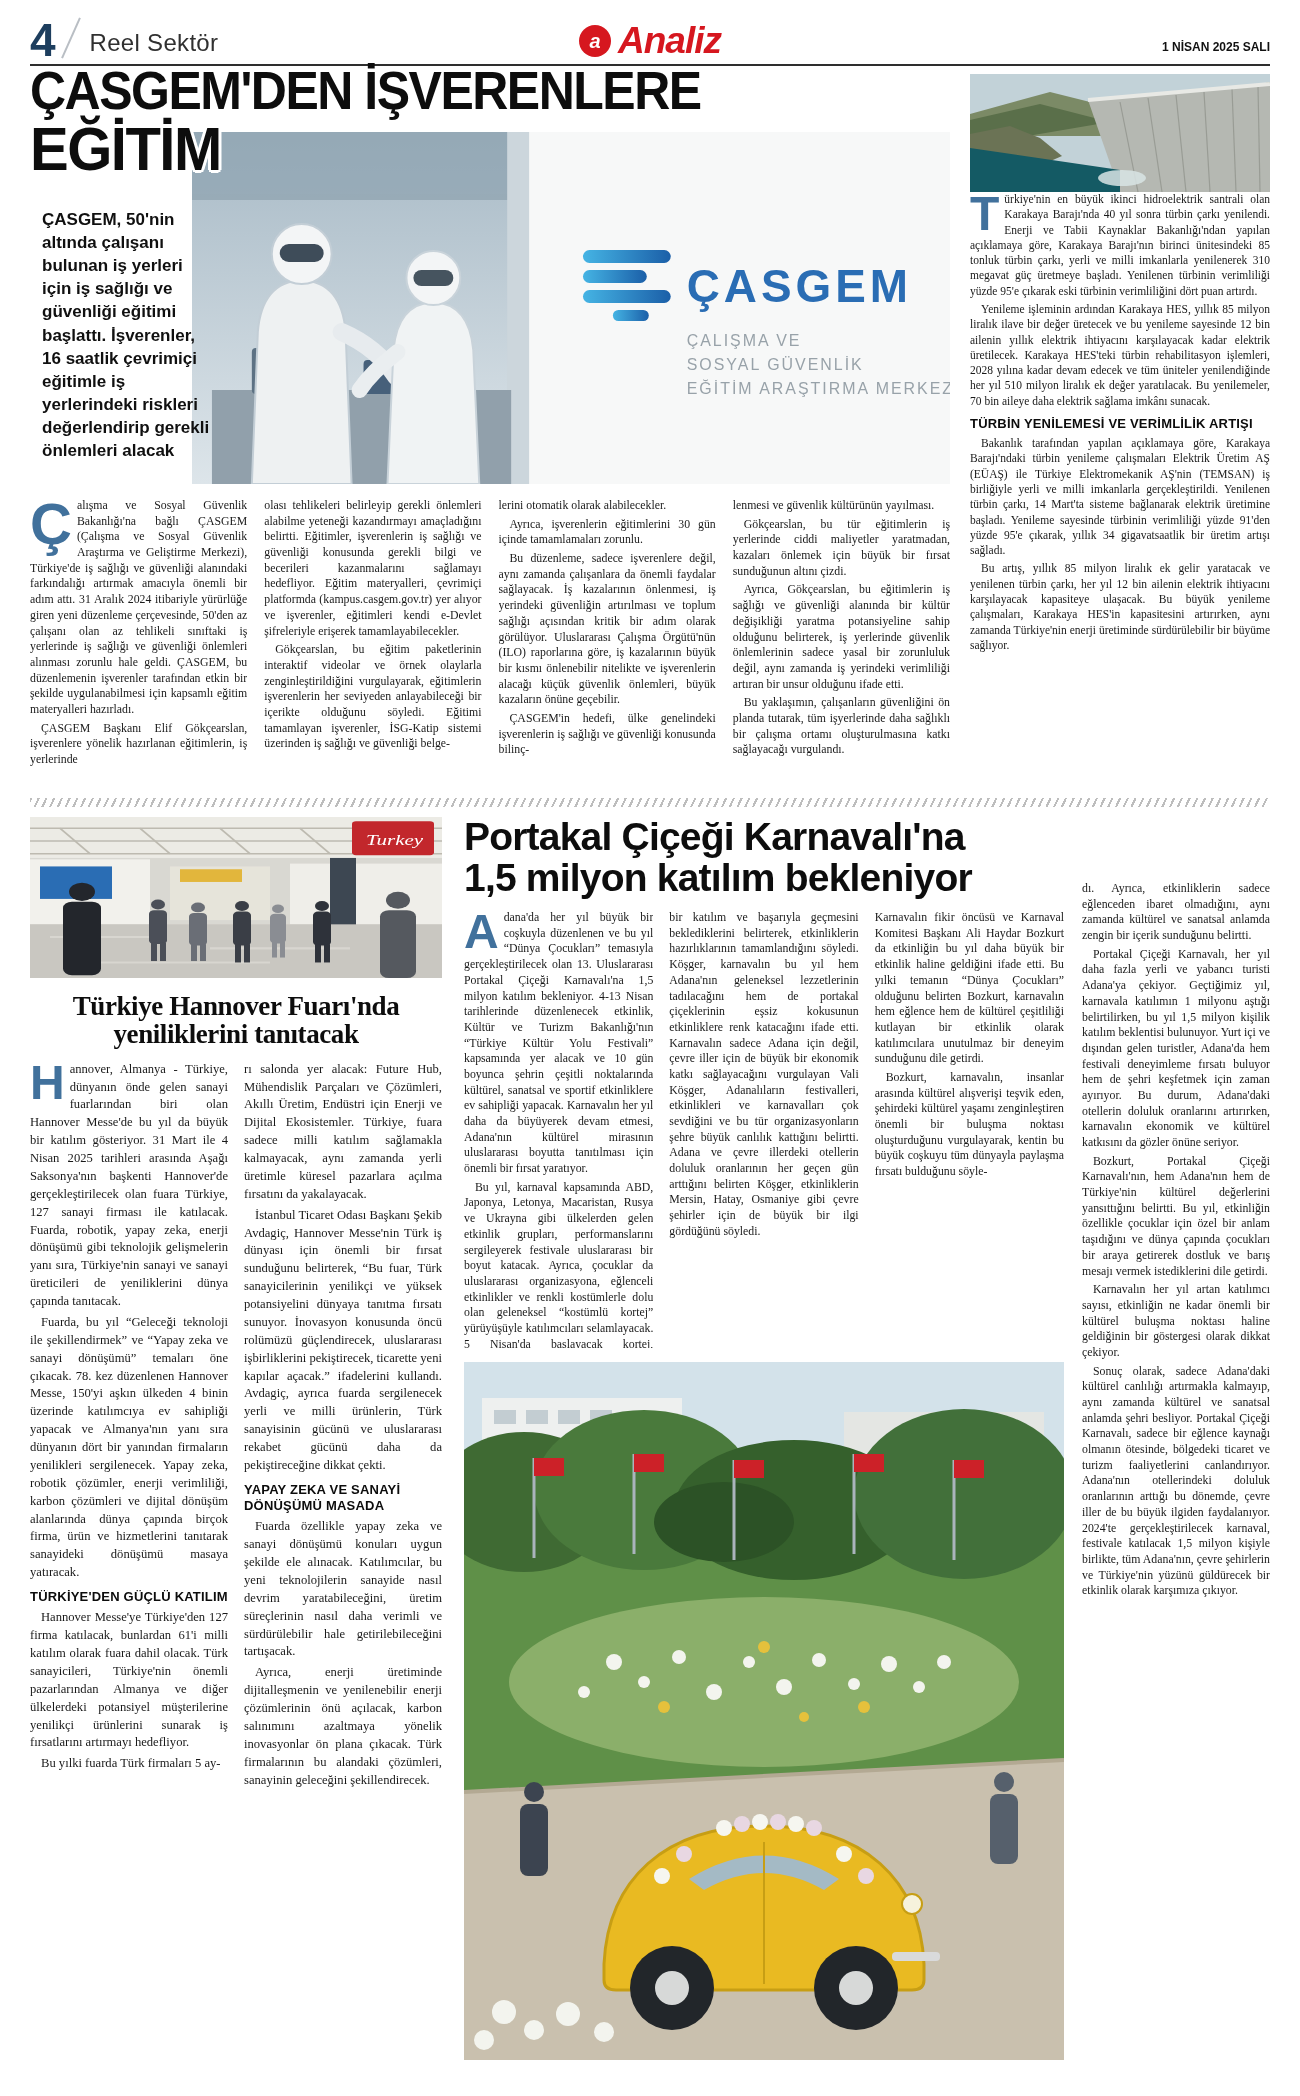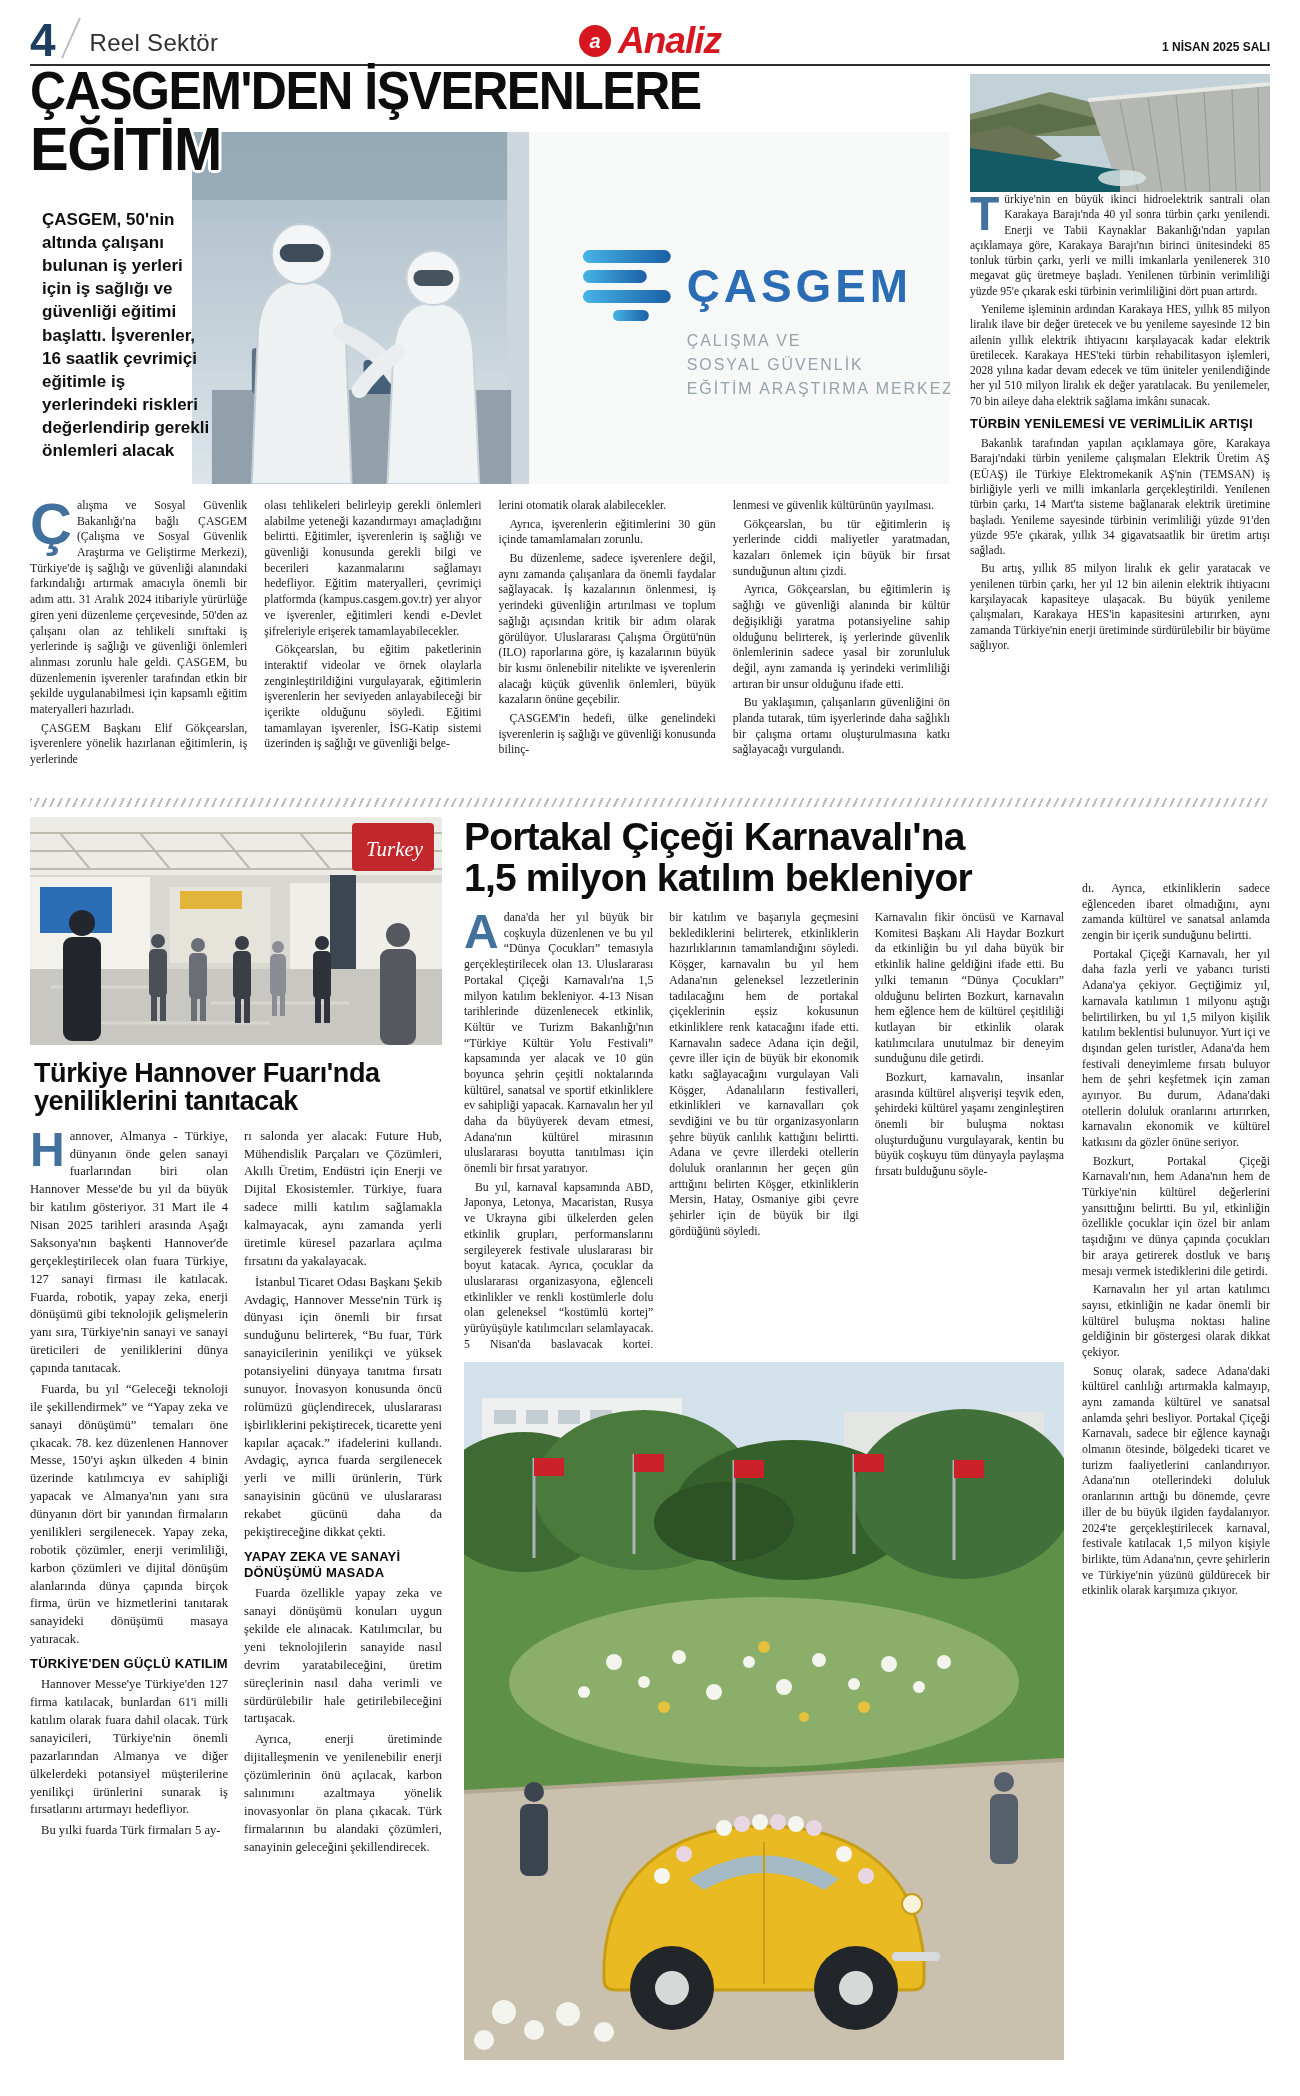--- a/index.html
+++ b/index.html
@@ -40,22 +40,22 @@
   .karakaya{width:300px;height:714px;overflow:hidden;}
   .karakaya h2{font-weight:800;font-size:23px;line-height:1.05;letter-spacing:-.4px;color:#0d0d0d;margin:9px 0 7px;}
   .karakaya .para{font-size:11.5px;}
 
   
   .hatch{margin:10px 0;height:9px;background:repeating-linear-gradient(115deg,#bdbdbd 0 2px,transparent 2px 7px);}
 
   
   .bottom{display:flex;gap:22px;height:1270px;overflow:hidden;}
   .hannover{width:412px;}
-  .hannover .photo{height:228px;}
-  .hannover h2{font-weight:800;font-size:27px;line-height:1.05;letter-spacing:-.4px;text-align:left;margin:14px 4px 12px;color:#0d0d0d;}
+  .hannover .photo{height:161px;}
+  .hannover h2{font-weight:800;font-size:27px;line-height:1.05;letter-spacing:-.4px;text-align:center;margin:14px 4px 12px;color:#0d0d0d;font-family:Liberation Serif, serif;}
   .hcols{display:flex;gap:16px;height:940px;overflow:hidden;}
   .hcol{flex:1;overflow:hidden;}
   .hcol .para{font-size:12.6px;line-height:1.42;}
 
   .portakal{flex:1;display:flex;gap:18px;}
   .pmain{width:600px;}
   .portakal h2{font-weight:800;font-size:39px;line-height:1.04;letter-spacing:-.8px;margin:0 0 12px;color:#0d0d0d;}
   .pcols{display:flex;gap:16px;height:438px;overflow:hidden;}
   .pcol{flex:1;overflow:hidden;}
   .pmain .photo{height:698px;margin-top:14px;}

